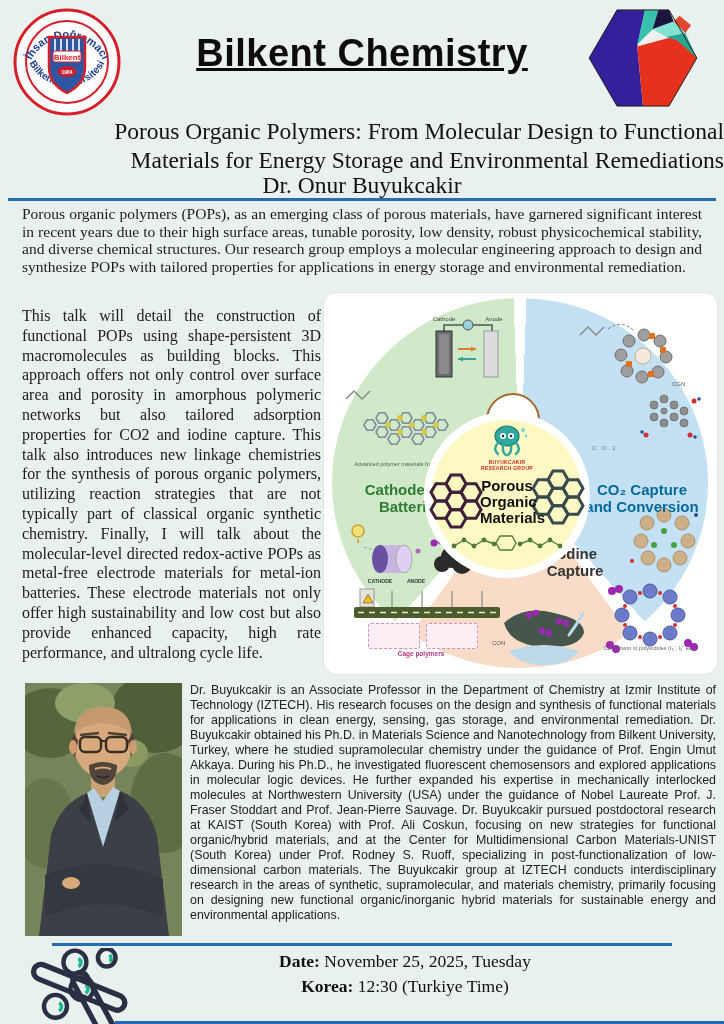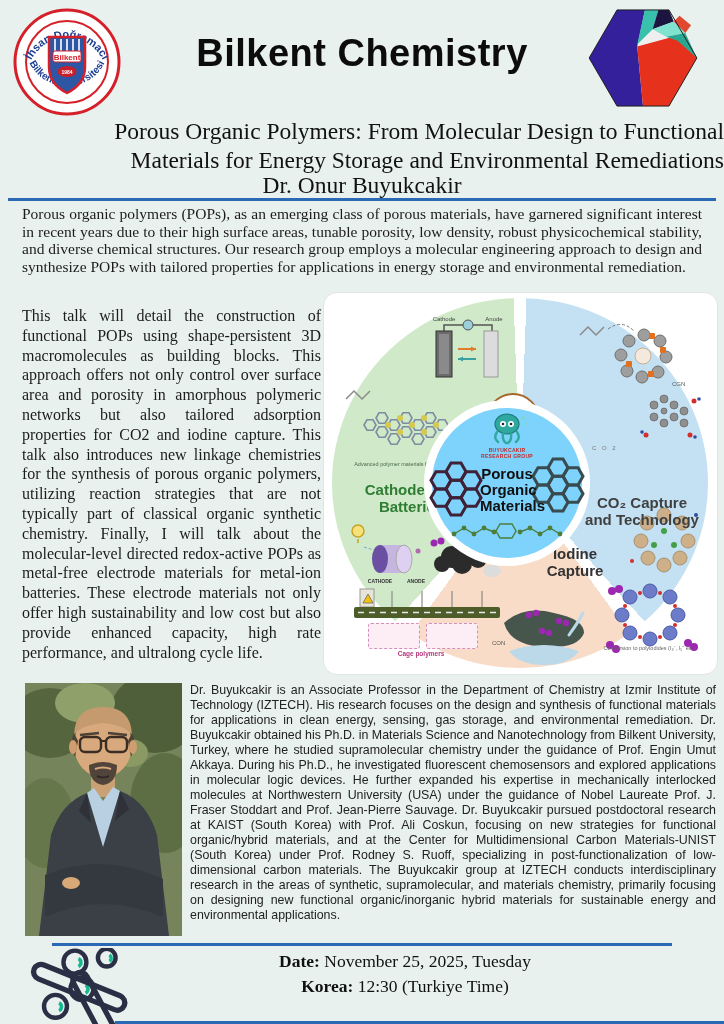--- a/index.html
+++ b/index.html
@@ -21,22 +21,22 @@
     border:1px solid #e2e6e3;}
   .pie{left:8px;top:5px;width:376px;height:370px;border-radius:50%;
     background:conic-gradient(from 0deg,
       #ffffff 0deg 2deg,
       #c4e1f4 2deg 138deg,
       #ffffff 138deg 144deg,
       #f8dcc7 144deg 216deg,
       #ffffff 216deg 222deg,
       #cfe9c9 222deg 358deg,
       #ffffff 358deg 360deg);}
-  .center-circle{left:108px;top:115px;width:150px;height:150px;border-radius:50%;
-    background:#7dd3fc;box-shadow:0 0 0 8px #ffffff;}
+  .center-circle{left:108px;top:127px;width:150px;height:150px;border-radius:50%;
+    background:#fef9c3;box-shadow:0 0 0 8px #ffffff;}
   .wedge-label{font-family:"Liberation Sans",sans-serif;font-weight:700;font-size:15px;
     line-height:17px;text-align:center;}
   .tiny{font-family:"Liberation Sans",sans-serif;font-size:5.5px;color:#4c6b4c;text-align:center;line-height:6.5px;}
   .micro{font-family:"Liberation Sans",sans-serif;font-size:6px;color:#555;}
   .center-label{font-family:"Liberation Sans",sans-serif;font-weight:700;font-size:15px;
     line-height:16px;color:#101010;text-align:center;}
   .group-name{font-family:"Liberation Sans",sans-serif;font-weight:700;font-size:5px;
     color:#c62828;text-align:center;line-height:6px;letter-spacing:.3px;}
 
   .bio{left:190px;top:683px;width:526px;font-family:"Liberation Sans",sans-serif;
@@ -86,21 +86,21 @@
     <polygon points="33,2 62,2 54,40 60,102 33,102 4,52" fill="#34209a"></polygon>
     <polygon points="54,40 98,28 116,52 87,102 60,102" fill="#e6311d"></polygon>
     <polygon points="62,2 76,2 70,22 54,38" fill="#38c0ac"></polygon>
     <polygon points="76,2 87,2 92,14 70,22" fill="#1c1540"></polygon>
     <polygon points="92,14 104,26 84,30 70,22" fill="#7fe3cf"></polygon>
     <polygon points="104,26 116,52 96,34 84,30" fill="#2aa793"></polygon>
     <polygon points="92,14 98,8 110,18 104,26" fill="#e0492f"></polygon>
     <polygon points="33,2 87,2 116,52 87,102 33,102 4,52" fill="none" stroke="#1a1a1a" stroke-width="1"></polygon>
   </svg>
 
-  <div class="abs series-title" style="left:0;top:28px;">Bilkent Chemistry</div>
+  <div class="abs series-title" style="left:0;top:28px;text-decoration:underline;">Bilkent Chemistry</div>
 
   <div class="abs sem-title" style="left:0;top:117px;">Porous Organic Polymers: From Molecular Design to Functional</div>
   <div class="abs sem-title" style="left:0;top:146px;">Materials for Energy Storage and Environmental Remediations</div>
   <div class="abs speaker" style="left:0;top:172px;">Dr. Onur Buyukcakir</div>
 
   <div class="abs rule" style="left:8px;top:198px;width:708px;"></div>
 
   <div class="abs abstract just">Porous organic polymers (POPs), as an emerging class of porous materials, have garnered significant interest in recent years due to their high surface areas, tunable porosity, low density, robust physicochemical stability, and diverse chemical structures. Our research group employs a molecular engineering approach to design and synthesize POPs with tailored properties for applications in energy storage and environmental remediation.</div>
 
   <div class="abs talk just">This talk will detail the construction of functional POPs using shape-persistent 3D macromolecules as building blocks. This approach offers not only control over surface area and porosity in amorphous polymeric networks but also tailored adsorption properties for CO2 and iodine capture. This talk also introduces new linkage chemistries for the synthesis of porous organic polymers, utilizing reaction strategies that are not typically part of classical organic synthetic chemistry. Finally, I will talk about the molecular-level directed redox-active POPs as metal-free electrode materials for metal-ion batteries. These electrode materials not only offer high sustainability and low cost but also provide enhanced capacity, high rate performance, and ultralong cycle life.</div>
@@ -231,23 +231,23 @@
       </g>
       <g fill="#43a047">
         <circle cx="40" cy="30" r="3"></circle>
           <circle cx="30" cy="44" r="3"></circle>
           <circle cx="50" cy="44" r="3"></circle>
       </g>
       <circle cx="72" cy="14" r="2" fill="#2d4f9e"></circle>
         <circle cx="8" cy="60" r="2" fill="#d32f2f"></circle>
     </svg>
 
-    <div class="abs wedge-label" style="left:252px;top:188px;width:132px;color:#404040;margin-top:13px;">
+    <div class="abs wedge-label" style="left:252px;top:188px;width:132px;color:#0369a1;">
       <div>CO₂ Capture</div>
-      <div>and Technology</div>
+      <div>and Conversion</div>
     </div>
 
     <svg class="abs" style="left:88px;top:238px;" width="90" height="60" viewBox="0 0 90 60">
       <g fill="#2b2b2b">
         <circle cx="40" cy="26" r="11"></circle>
           <circle cx="54" cy="20" r="10"></circle>
           <circle cx="66" cy="28" r="9"></circle>
         <circle cx="50" cy="33" r="10"></circle>
           <circle cx="30" cy="33" r="8"></circle>
       </g>

